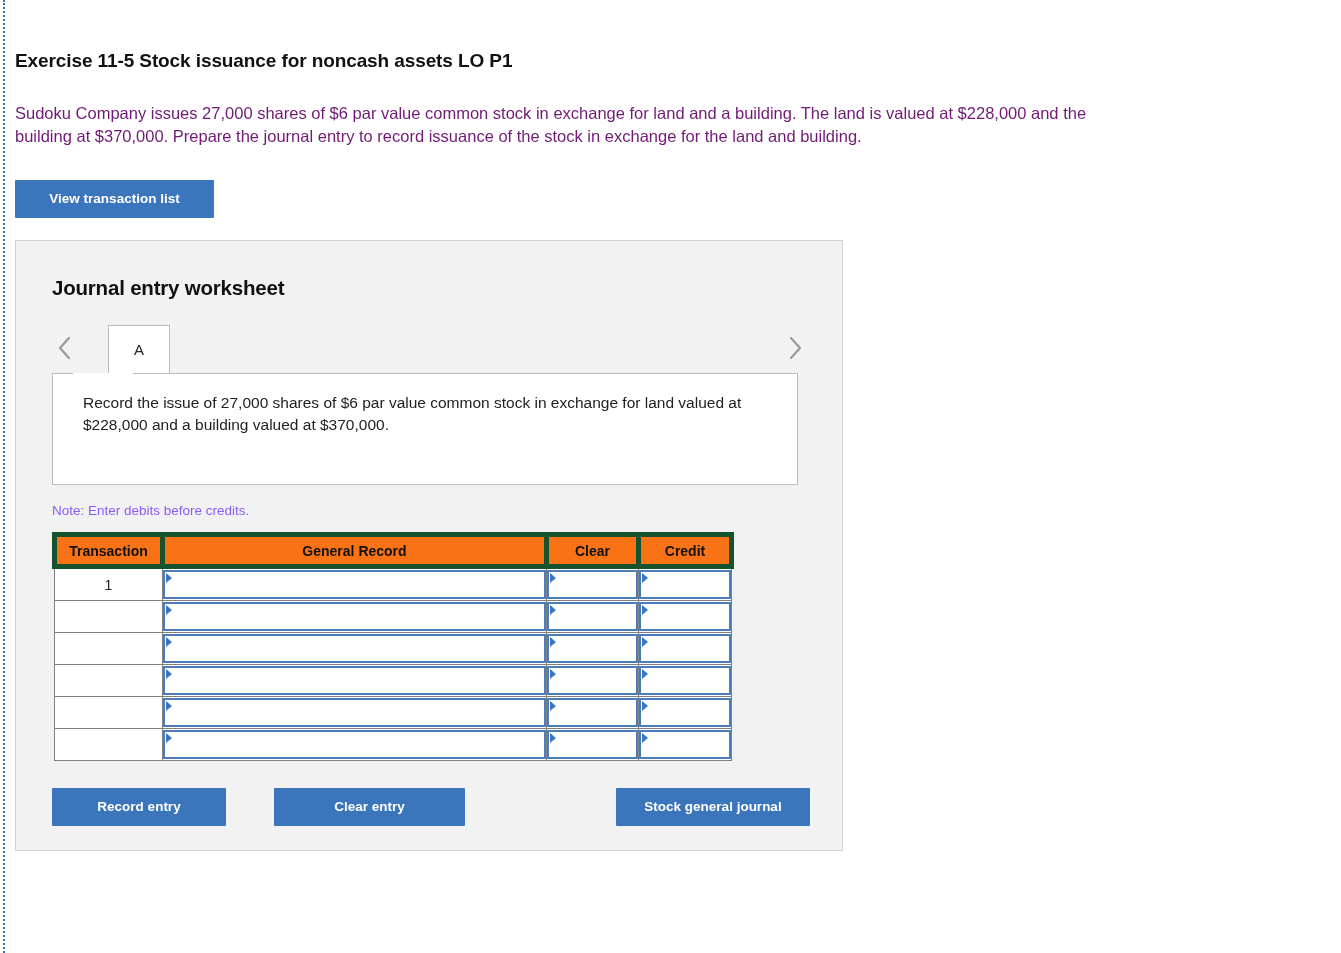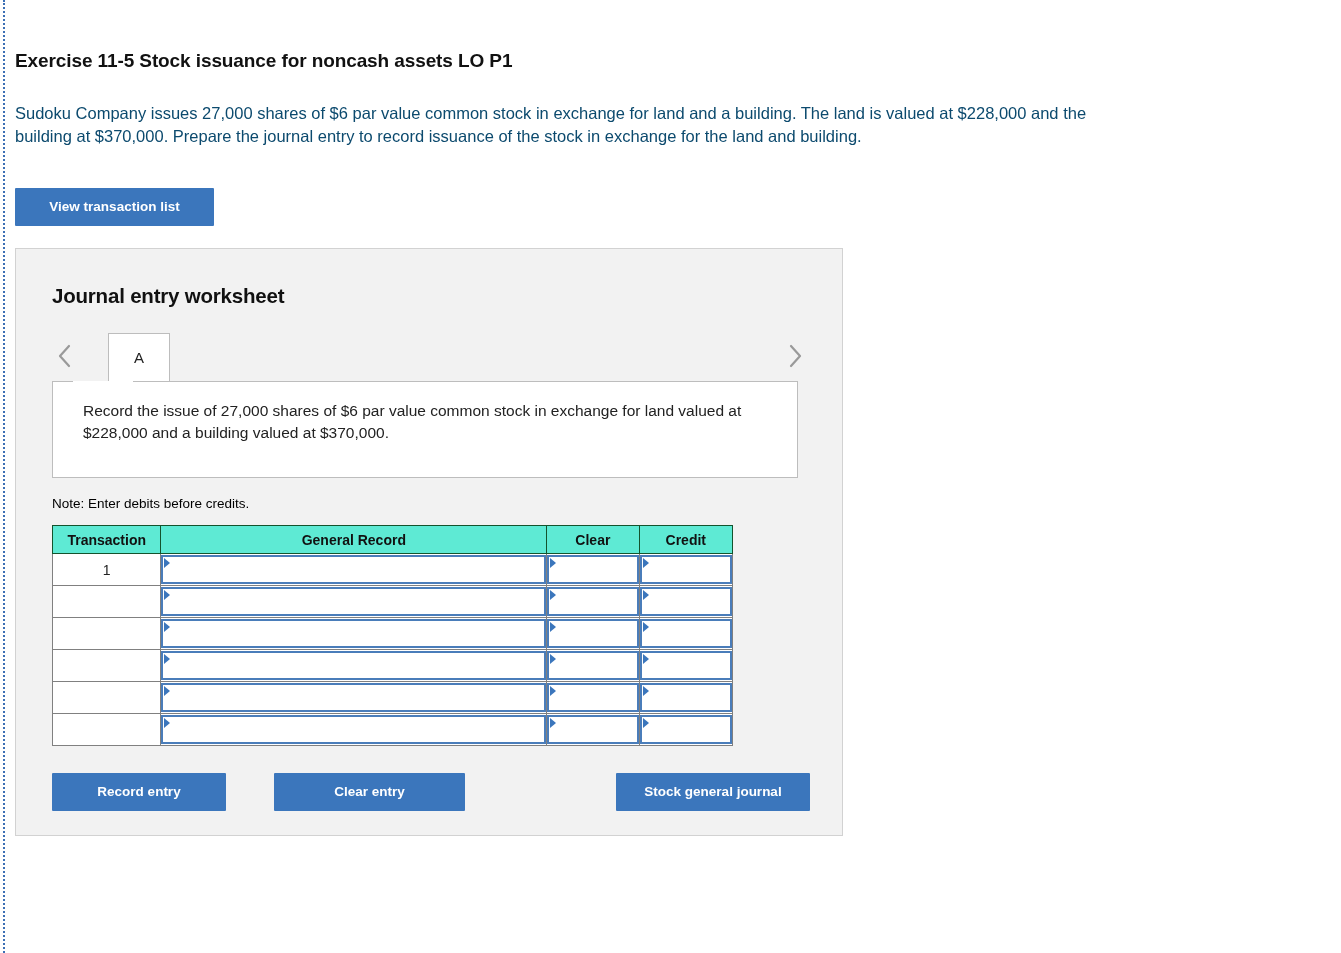--- a/index.html
+++ b/index.html
@@ -40,42 +40,42 @@
     font-weight: bold;
     letter-spacing: -0.1px;
     color: #111111;
   }
 
   .exercise-desc {
     margin: 30px 0 0 0;
     width: 1120px;
     font-size: 16.5px;
     line-height: 23px;
-    color: #0c4a6e;
+    color: #701a75;
   }
 
   
   .btn {
     display: inline-block;
     background: #3b76bc;
     color: #ffffff;
     border: none;
     font-family: "Liberation Sans", sans-serif;
     font-size: 13.5px;
     font-weight: bold;
     text-align: center;
     cursor: pointer;
     padding: 0;
     line-height: 38px;
     height: 38px;
     border-radius: 1px;
   }
 
   .btn-view-transaction {
-    margin-top: 40px;
+    margin-top: 32px;
     width: 199px;
   }
 
   
   .worksheet {
     margin-top: 22px;
     width: 828px;
     background: #f2f2f2;
     border: 1px solid #d2d2d2;
     box-sizing: border-box;
@@ -128,21 +128,21 @@
     font-size: 15px;
     color: #222222;
     cursor: pointer;
     z-index: 2;
   }
 
   .tab-panel {
     position: relative;
     margin: -1px 0 0 36px;
     width: 746px;
-    height: 97px;
+    height: 112px;
     background: #ffffff;
     border: 1px solid #bdbdbd;
     box-sizing: border-box;
     z-index: 1;
   }
   
   .tab-panel::before {
     content: "";
     position: absolute;
     left: 20px;
@@ -155,33 +155,33 @@
     margin: 18px 24px 0 30px;
     font-size: 15.5px;
     line-height: 22px;
     color: #222222;
   }
 
   
   .note {
     margin: 18px 0 0 36px;
     font-size: 13.5px;
-    color: #000000;
+    color: #8b5cf6;
   }
 
   
   .jtable {
     margin: 14px 0 0 36px;
     width: 681px;
     border-collapse: collapse;
     table-layout: fixed;
   }
   .jtable th {
-    background: #5eead4;
-    border: 1px solid #14532d;
+    background: #f97316;
+    border: 5px solid #14532d;
     height: 27px;
     font-size: 14px;
     font-weight: bold;
     color: #111111;
     padding: 0;
     text-align: center;
   }
   .jtable td {
     border: 1px solid #808080;
     background: #ffffff;

